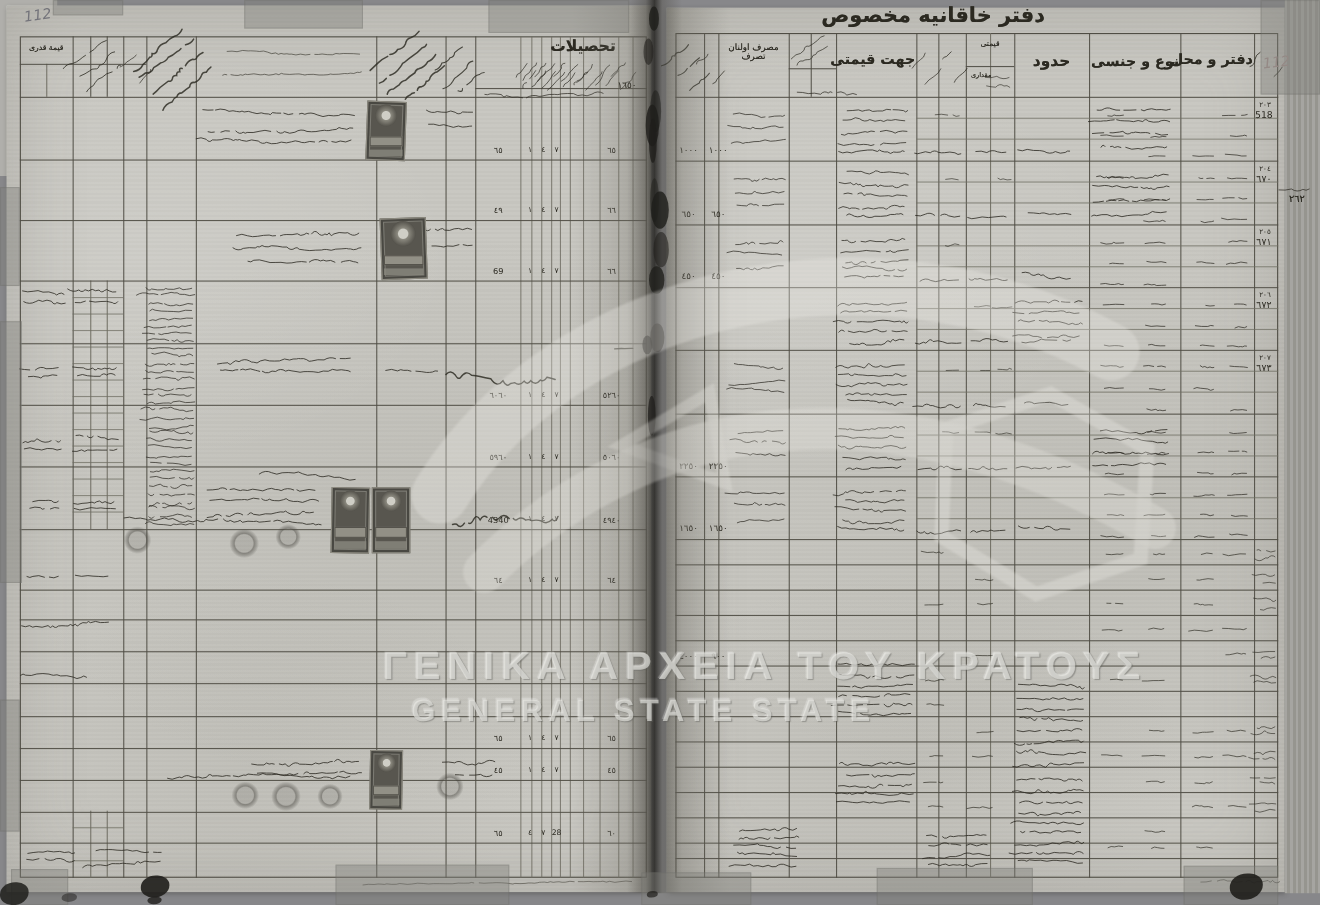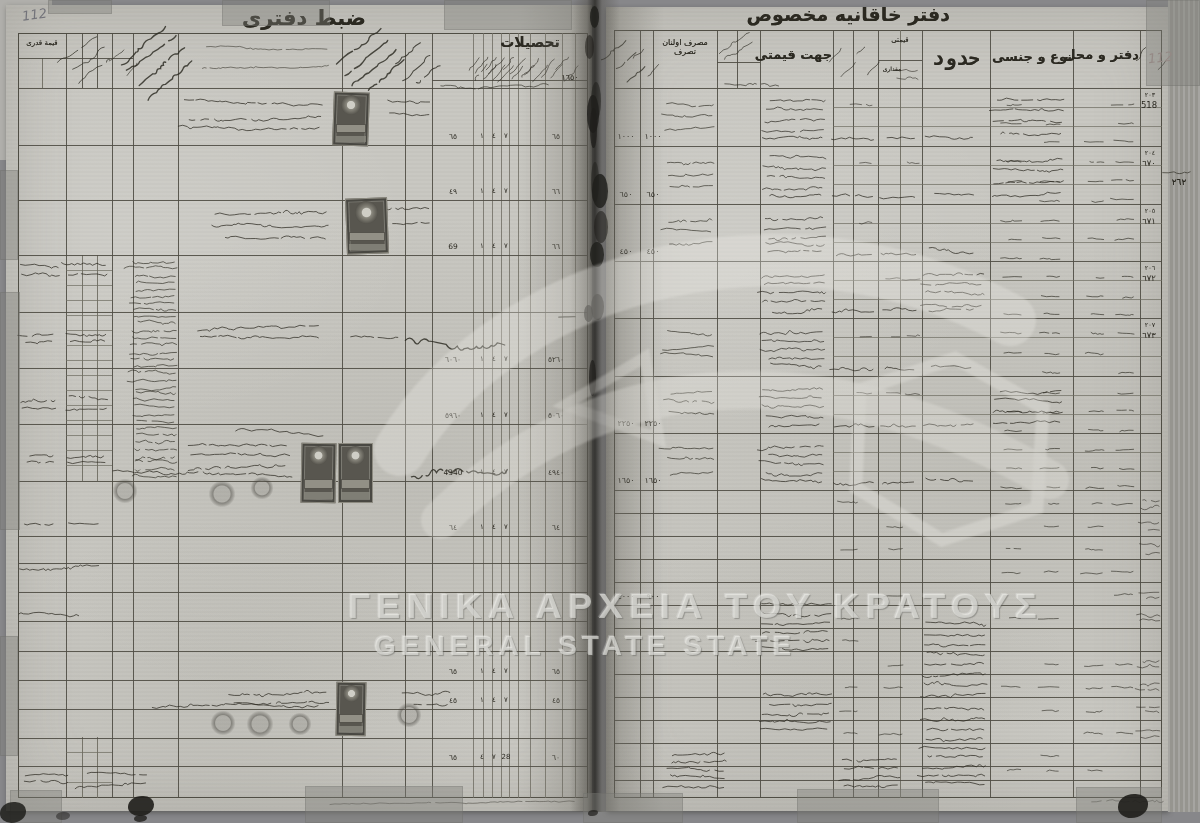--- a/index.html
+++ b/index.html
@@ -37,35 +37,34 @@
   <div class="corner-light" style="left:0;top:0;width:52px;height:160px;"></div>
 
   <div class="page" id="pageL" style="left:6px;top:5px;width:586px;height:806px;"></div>
   <div class="page" id="pageR" style="left:606px;top:7px;width:562px;height:804px;"></div>
   <div class="stack" style="left:1168px;top:0;width:32px;height:812px;"></div>
 
   <div class="fold" style="left:520px;top:5px;width:72px;height:806px;background:linear-gradient(90deg,transparent,rgba(118,116,108,.38));"></div>
   <div class="fold" style="left:606px;top:7px;width:58px;height:804px;background:linear-gradient(90deg,rgba(110,108,100,.42),transparent);"></div>
   <div class="spine" style="left:570px;top:0;width:50px;height:812px;"></div>
 
-  <div class="lbl" style="left:222px;top:6px;width:164px;font-size:21px;font-weight:700;">ضبط دفترى</div>
   <div class="lbl" style="left:778px;top:4px;width:172px;font-size:19px;font-weight:700;">دفتر خاقانيه مخصوص</div>
 
   <div class="pencil" style="left:22px;top:7px;font-size:13px;color:#73737a;transform:rotate(-8deg);">112</div>
   <div class="pencil" style="left:1148px;top:50px;font-size:13px;color:#a28f8c;transform:rotate(-6deg);">112</div>
 
   <div class="lbl wrap" style="left:19px;top:39px;width:46px;font-size:7px;">قيمة قدرى</div>
   <div class="lbl" style="left:484px;top:34px;width:92px;font-size:14px;font-weight:700;">تحصيلات</div>
   <div class="lbl" style="left:554px;top:73px;width:32px;font-size:8px;">١٦٥٠</div>
 
   <div class="lbl wrap" style="left:654px;top:38px;width:62px;font-size:8px;">مصرف اولنان تصرف</div>
   <div class="lbl" style="left:762px;top:48px;width:70px;font-size:13px;font-weight:700;">جهت قيمتى</div>
   <div class="lbl" style="left:879px;top:36px;width:42px;font-size:7px;">قيمتى</div>
   <div class="lbl" style="left:880px;top:66px;width:24px;font-size:6px;">مقدارى</div>
-  <div class="lbl" style="left:924px;top:48px;width:64px;font-size:20px;font-weight:700;font-family:Liberation Mono, monospace;">حدود</div>
+  <div class="lbl" style="left:924px;top:48px;width:64px;font-size:14px;font-weight:700;">حدود</div>
   <div class="lbl" style="left:992px;top:50px;width:80px;font-size:13px;font-weight:700;">نوع و جنسى</div>
   <div class="lbl" style="left:1075px;top:48px;width:64px;font-size:13px;font-weight:700;">دفتر و محل</div>
 
   <div class="lbl" style="left:1162px;top:177px;width:34px;font-size:9px;">٢٦٢</div>
 
   <svg id="wm-logo" width="760" height="470" viewBox="0 0 760 470" style="left:360px;top:140px;">
     <g fill="none" stroke="#ecebe6" stroke-linecap="round">
       <path d="M40 310 C150 130 430 60 650 180" stroke-width="52" opacity=".8"></path>
       <path d="M80 380 C230 230 450 200 690 340" stroke-width="38" opacity=".7"></path>
       <path d="M500 250 l95 -32 l88 50 l-6 100 l-95 32 l-86 -52 z" stroke-width="13" opacity=".8"></path>

